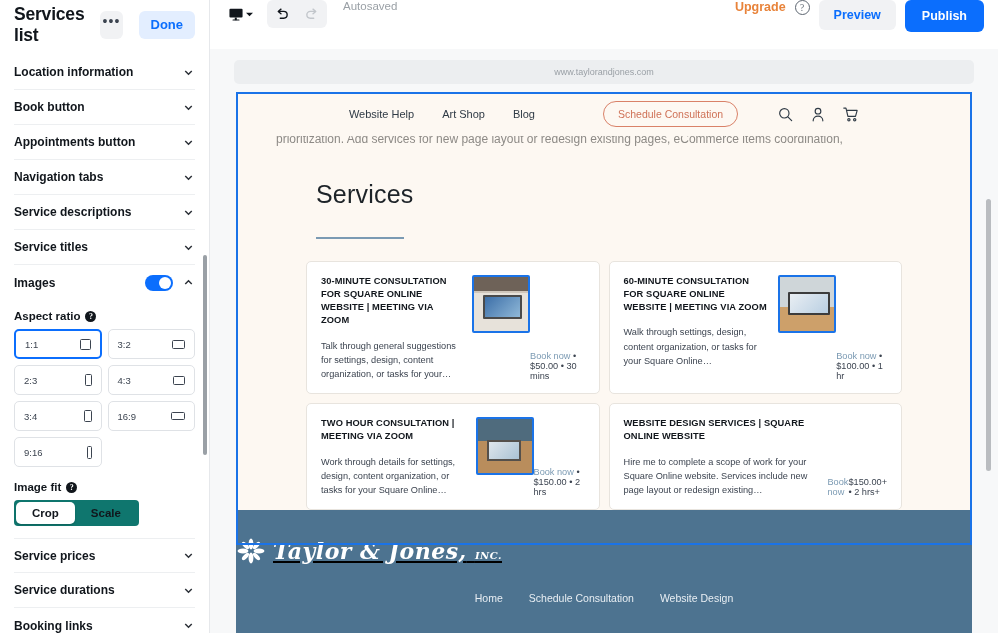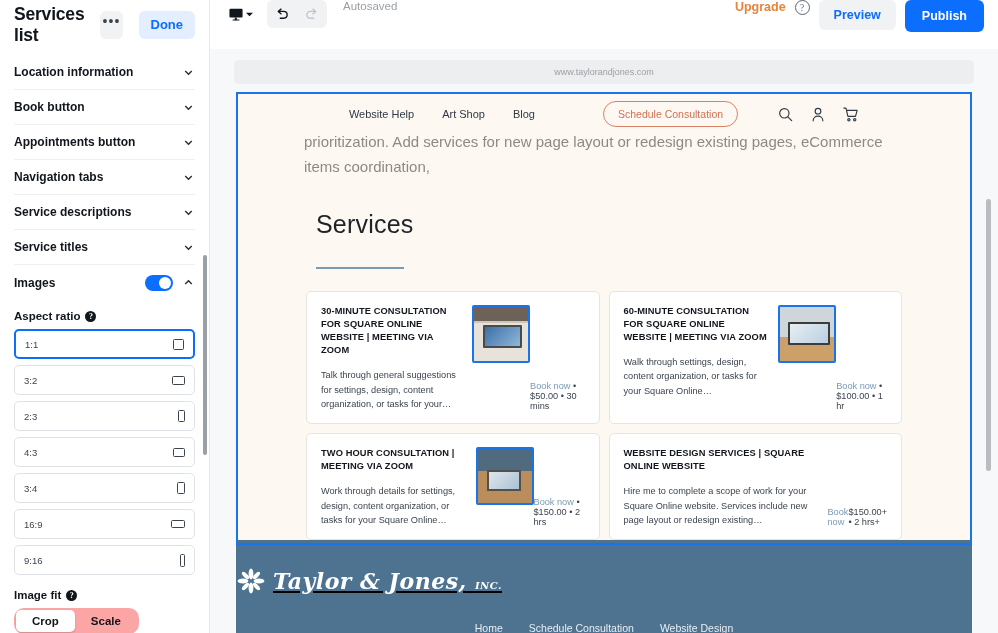--- a/index.html
+++ b/index.html
@@ -54,30 +54,30 @@
   .field-label {
     font-size: 11.5px; font-weight: 700; color: #11161c;
     display: flex; align-items: center; gap: 5px; margin: 10px 0 7px;
   }
   .help-dot {
     width: 11px; height: 11px; border-radius: 50%; background: #11161c;
     color: #fff; font-size: 8px; font-weight: 700; display: flex;
     align-items: center; justify-content: center; cursor: pointer;
     font-family: "Liberation Serif", serif;
   }
-  .ratio-grid { display: grid; grid-template-columns: 1fr; gap: 6px; }
+  .ratio-grid { display: grid; grid-template-columns: 1fr 1fr; gap: 6px; }
   .ratio-cell {
     height: 30px; border: 1px solid #dfe2e6; border-radius: 5px;
     display: flex; align-items: center; justify-content: space-between;
     padding: 0 9px; font-size: 9.5px; color: #3c4450; cursor: pointer; background:#fff;
   }
   .ratio-cell.sel { border: 2px solid #0b6efd; }
   .rbox { border: 1.3px solid #3c4450; border-radius: 1.5px; }
   .imgfit {
-    display: inline-flex; background: #fca5a5; border-radius: 10px; padding: 2px;
+    display: inline-flex; background: #0f766e; border-radius: 4px; padding: 2px;
   }
   .imgfit div {
     font-size: 11.5px; font-weight: 700; color: #11161c; padding: 5px 16px;
     border-radius: 5px; cursor: pointer;
   }
   .imgfit div.on { background: #fff; box-shadow: 0 1px 2px rgba(0,0,0,.18); }
   .sb-track {
     position: absolute; right: 2px; top: 255px; width: 4px; height: 200px;
     background: #9aa0a6; border-radius: 3px; cursor: pointer;
   }
@@ -139,21 +139,21 @@
     justify-content: center; gap: 28px; position: relative; z-index: 3;
   }
   .site-nav a { font-size: 11px; color: #2f3a45; text-decoration: none; cursor: pointer; }
   .sched-pill {
     border: 1px solid #d98168; color: #cf7257; border-radius: 16px;
     padding: 6px 14px; font-size: 10.5px; cursor: pointer; margin-left: 40px;
   }
   .nav-icons { display: flex; align-items: center; gap: 18px; margin-left: 12px; }
   .nav-icons svg { cursor: pointer; }
   .blurb {
-    padding: 0 68px; font-size: 15px; color: #3c4450; line-height: 1.65;
+    padding: 0 40px; font-size: 12px; color: #3c4450; line-height: 1.65;
     margin-top: -6px; position: relative; z-index: 1;
   }
   .blurb .fade { color: #8d8a86; }
   .blurb b { color: #11161c; }
   .svc-head { padding: 30px 80px 0; }
   .svc-head h1 { font-size: 25px; font-weight: 400; color: #1d2328; letter-spacing: 0.2px; }
   .svc-rule { width: 88px; height: 2px; background: #7b9ab3; margin-top: 28px; }
   .cards {
     display: grid; grid-template-columns: 1fr 1fr; gap: 9px;
     padding: 22px 70px 0;

